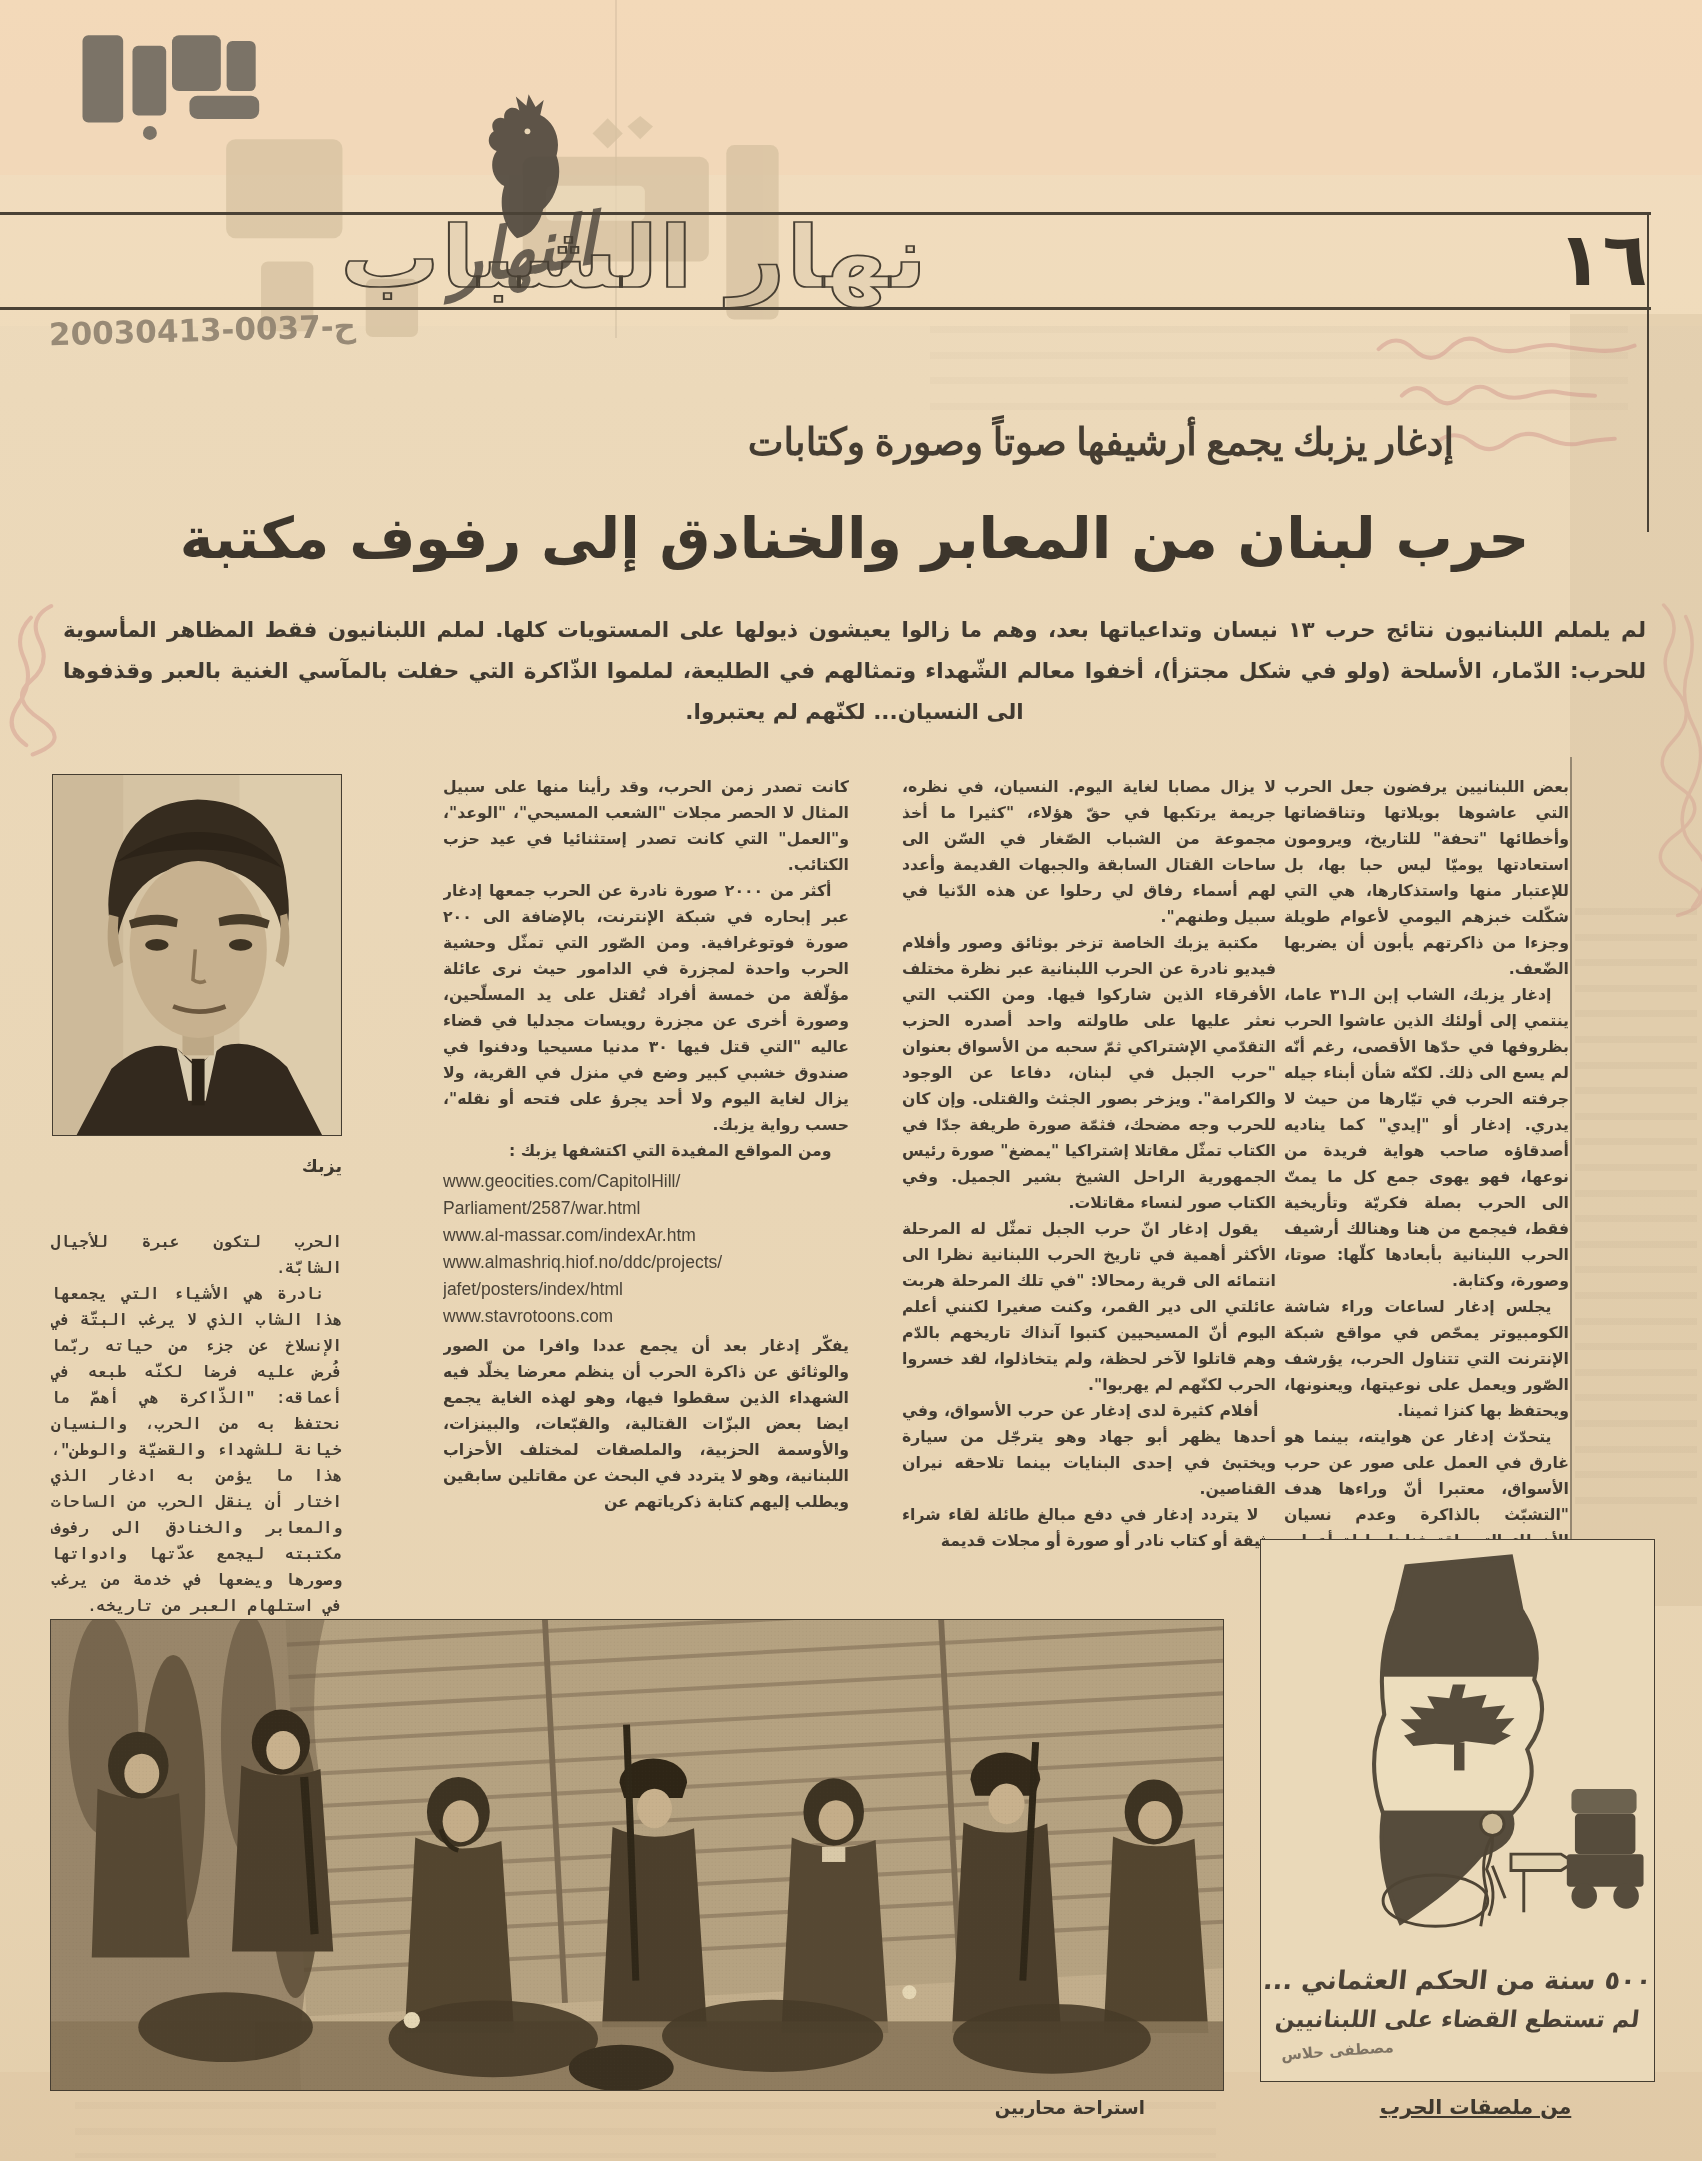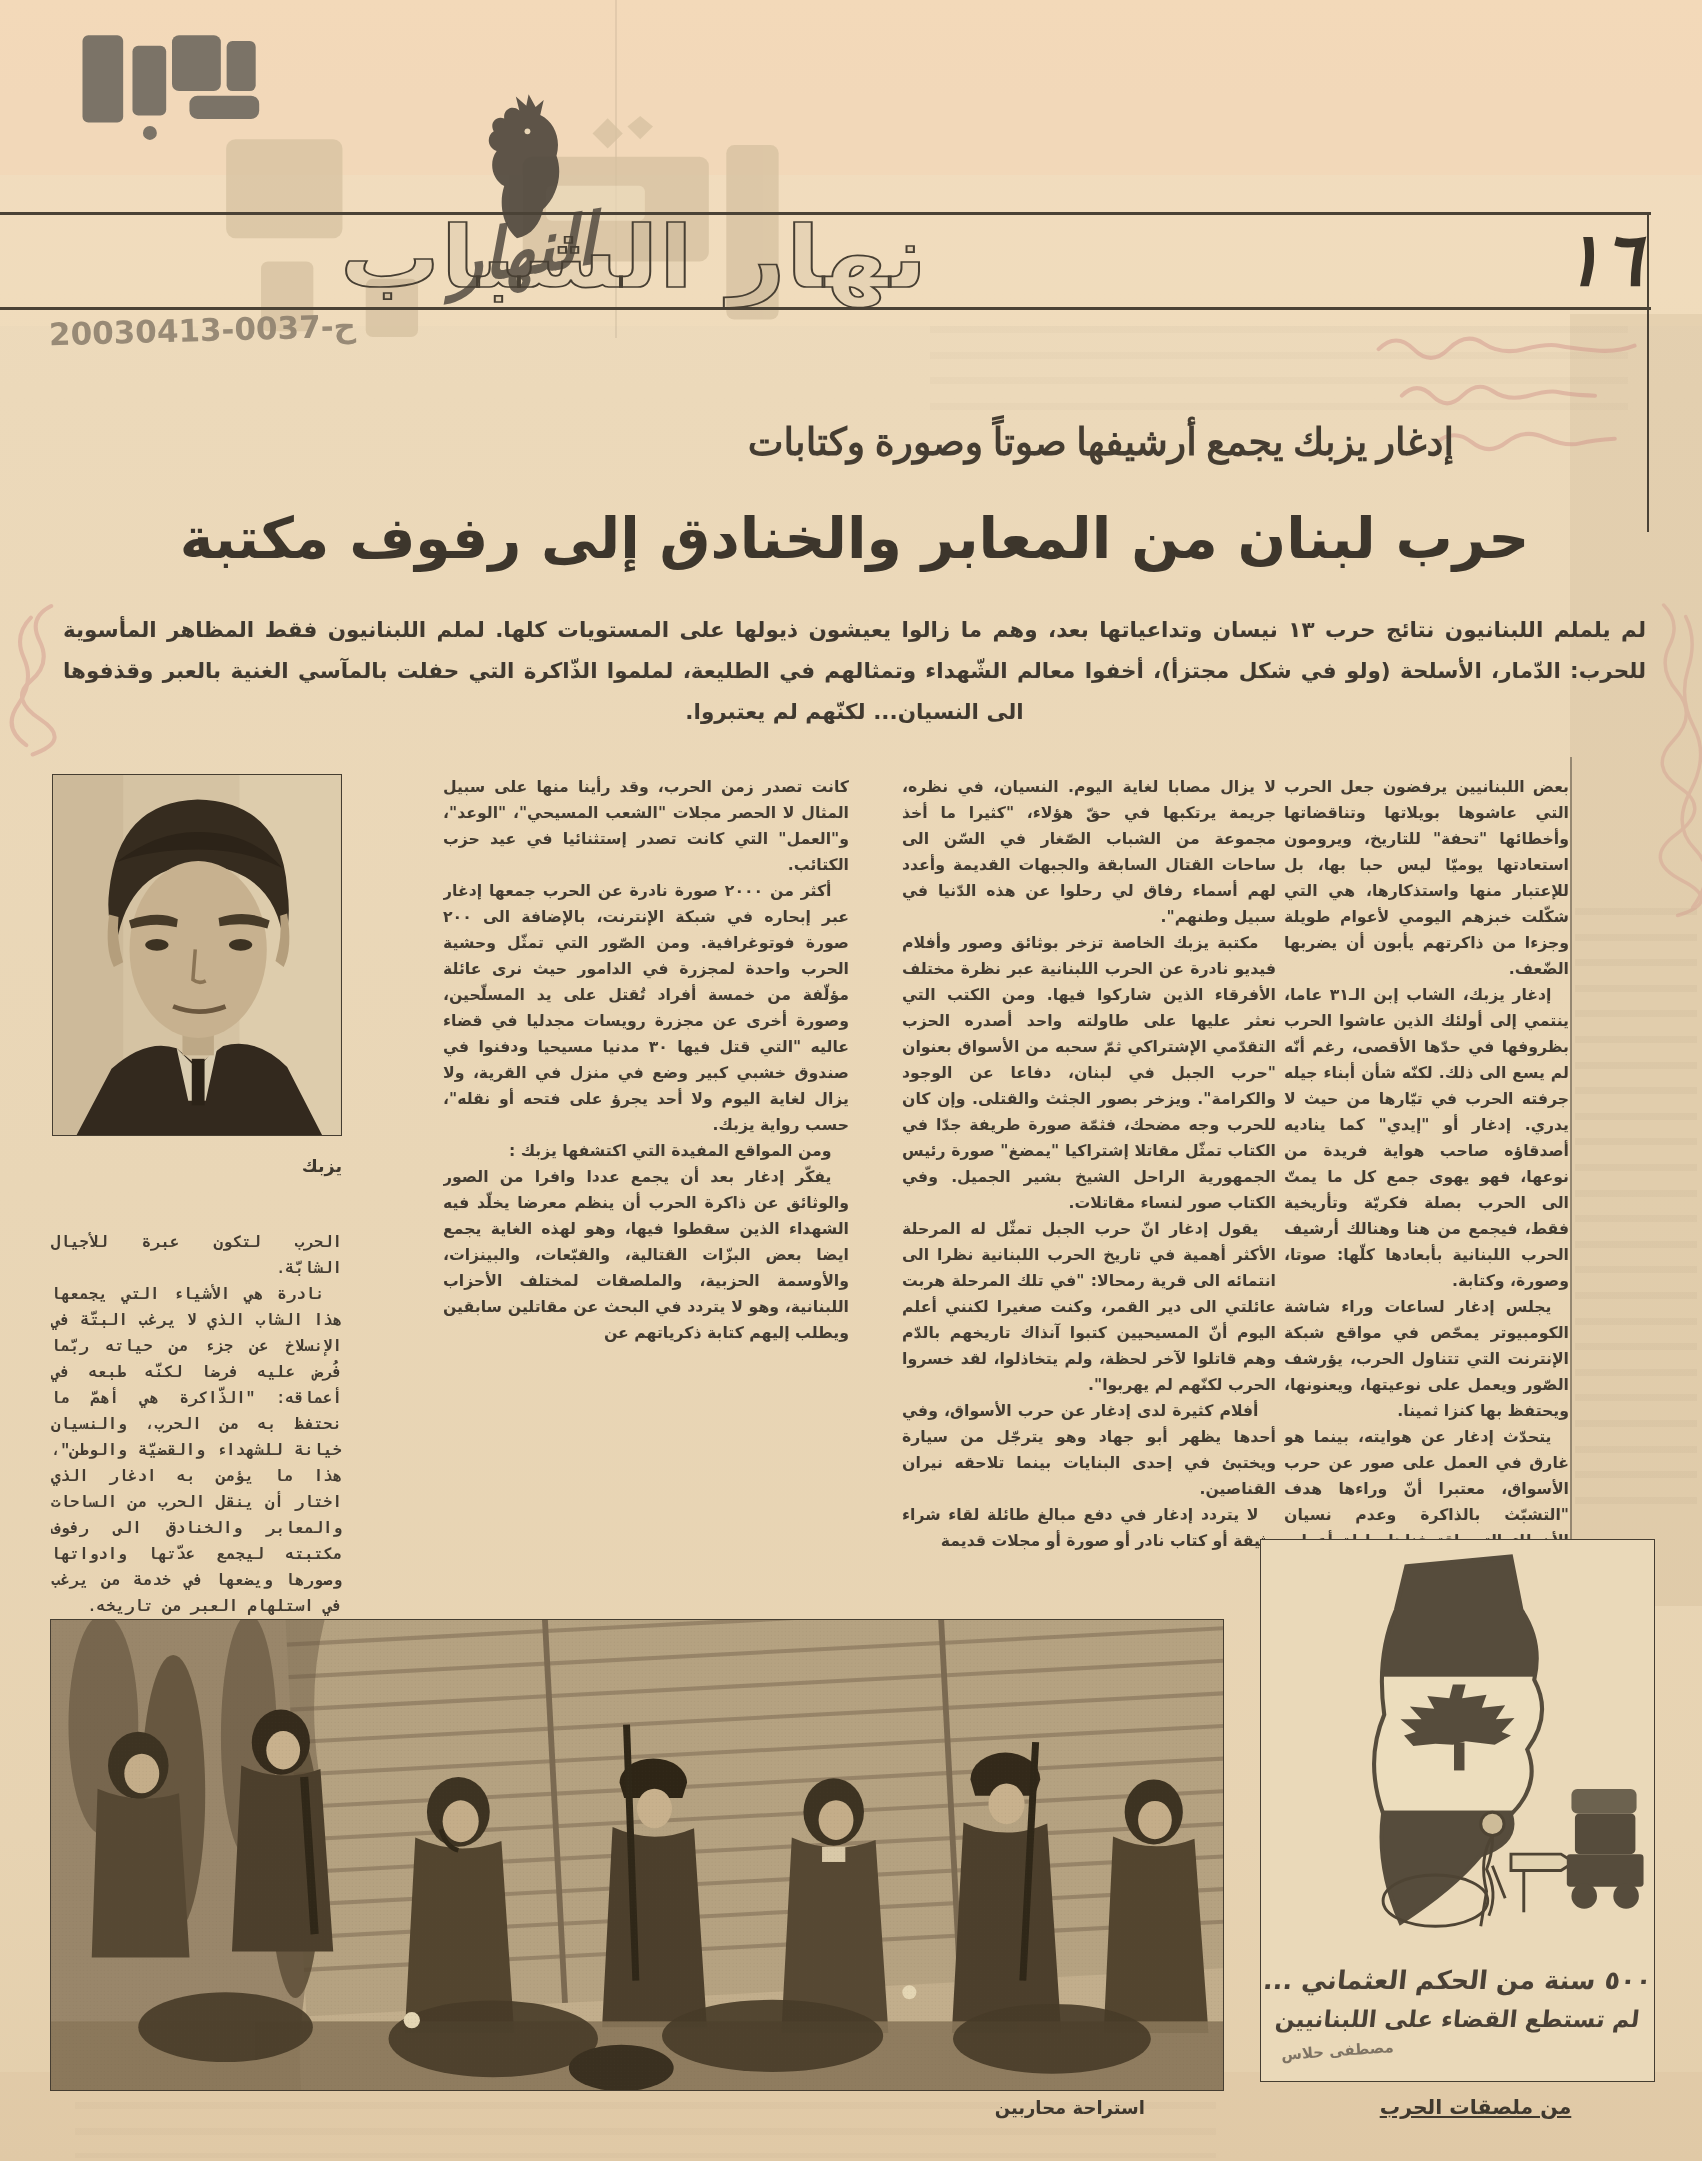--- a/index.html
+++ b/index.html
@@ -25,21 +25,21 @@
   #rule-top{left:0;top:212px;width:1652px;}
   #rule-bottom{left:0;top:307px;width:1652px;}
   #page-edge-line{left:1648px;top:215px;width:2.3px;height:317px;background:#4a4236;}
   #article-right-rule{left:1571px;top:757px;width:1.7px;height:850px;background:rgba(74,66,54,.5);}
   #section-title{
     left:140px;top:214px;width:989px;height:92px;text-align:center;
     font-size:85px;line-height:88px;font-weight:bold;letter-spacing:3.5px;
     color:rgba(60,52,40,.05);-webkit-text-stroke:1.7px #473f33;
     transform:scaleX(1.18);transform-origin:50% 50%;white-space:nowrap;
   }
-  #page-number{left:1531px;top:216px;width:145px;text-align:center;font-size:74px;line-height:87px;font-weight:bold;color:#3b342a;font-style:italic;}
+  #page-number{left:1531px;top:216px;width:145px;text-align:center;font-size:74px;line-height:87px;font-weight:bold;color:#3b342a;}
   #annahar-script{left:384px;top:210px;width:279px;text-align:center;font-size:69px;font-weight:bold;font-style:italic;color:#544c42;opacity:.85;transform:rotate(-9deg) skewX(-6deg);}
   #archive-note{left:50px;top:312px;font-size:31px;letter-spacing:2.9px;color:#8f826f;transform:rotate(-1.6deg);direction:ltr;font-weight:bold;opacity:.9;}
   
   #kicker{left:233px;top:420px;width:1222px;text-align:right;font-size:38px;font-weight:bold;color:#453d32;font-family:Liberation Serif, serif;}
   #main-headline{left:128px;top:505px;width:1455px;text-align:center;font-size:57px;font-weight:bold;color:#3d362c;}
   #lead{left:64px;top:609px;width:1583px;font-size:21.5px;font-weight:bold;line-height:41px;color:#40392f;text-align:justify;text-align-last:center;direction:rtl;}
   
   .col{position:absolute;top:774px;direction:rtl;text-align:justify;font-size:15.7px;font-weight:bold;line-height:26px;color:#443c31;overflow:hidden;}
   .col p{margin:0;}
   .col p + p{text-indent:17.5px;}
@@ -158,20 +158,28 @@
     <p>مكتبة يزبك الخاصة تزخر بوثائق وصور وأفلام فيديو نادرة عن الحرب اللبنانية عبر نظرة مختلف الأفرقاء الذين شاركوا فيها. ومن الكتب التي نعثر عليها على طاولته واحد أصدره الحزب التقدّمي الإشتراكي ثمّ سحبه من الأسواق بعنوان "حرب الجبل في لبنان، دفاعا عن الوجود والكرامة". ويزخر بصور الجثث والقتلى. وإن كان للحرب وجه مضحك، فثمّة صورة طريفة جدّا في الكتاب تمثّل مقاتلا إشتراكيا "يمضغ" صورة رئيس الجمهورية الراحل الشيخ بشير الجميل. وفي الكتاب صور لنساء مقاتلات.</p>
     <p>يقول إدغار انّ حرب الجبل تمثّل له المرحلة الأكثر أهمية في تاريخ الحرب اللبنانية نظرا الى انتمائه الى قرية رمحالا: "في تلك المرحلة هربت عائلتي الى دير القمر، وكنت صغيرا لكنني أعلم اليوم أنّ المسيحيين كتبوا آنذاك تاريخهم بالدّم وهم قاتلوا لآخر لحظة، ولم يتخاذلوا، لقد خسروا الحرب لكنّهم لم يهربوا".</p>
     <p>أفلام كثيرة لدى إدغار عن حرب الأسواق، وفي أحدها يظهر أبو جهاد وهو يترجّل من سيارة ويختبئ في إحدى البنايات بينما تلاحقه نيران القناصين.</p>
     <p>لا يتردد إدغار في دفع مبالغ طائلة لقاء شراء وثيقة أو كتاب نادر أو صورة أو مجلات قديمة</p>
   </div>
 
   <div class="col" id="col-midleft">
     <p>كانت تصدر زمن الحرب، وقد رأينا منها على سبيل المثال لا الحصر مجلات "الشعب المسيحي"، "الوعد"، و"العمل" التي كانت تصدر إستثنائيا في عيد حزب الكتائب.</p>
     <p>أكثر من ٢٠٠٠ صورة نادرة عن الحرب جمعها إدغار عبر إبحاره في شبكة الإنترنت، بالإضافة الى ٢٠٠ صورة فوتوغرافية. ومن الصّور التي تمثّل وحشية الحرب واحدة لمجزرة في الدامور حيث نرى عائلة مؤلّفة من خمسة أفراد تُقتل على يد المسلّحين، وصورة أخرى عن مجزرة رويسات مجدليا في قضاء عاليه "التي قتل فيها ٣٠ مدنيا مسيحيا ودفنوا في صندوق خشبي كبير وضع في منزل في القرية، ولا يزال لغاية اليوم ولا أحد يجرؤ على فتحه أو نقله"، حسب رواية يزبك.</p>
     <p>ومن المواقع المفيدة التي اكتشفها يزبك :</p>
+    <div class="urls">
+      <div>www.geocities.com/CapitolHill/</div>
+      <div>Parliament/2587/war.html</div>
+      <div>www.al-massar.com/indexAr.htm</div>
+      <div>www.almashriq.hiof.no/ddc/projects/</div>
+      <div>jafet/posters/index/html</div>
+      <div>www.stavrotoons.com</div>
+    </div>
     <p>يفكّر إدغار بعد أن يجمع عددا وافرا من الصور والوثائق عن ذاكرة الحرب أن ينظم معرضا يخلّد فيه الشهداء الذين سقطوا فيها، وهو لهذه الغاية يجمع ايضا بعض البزّات القتالية، والقبّعات، والبينزات، والأوسمة الحزبية، والملصقات لمختلف الأحزاب اللبنانية، وهو لا يتردد في البحث عن مقاتلين سابقين ويطلب إليهم كتابة ذكرياتهم عن</p>
   </div>
 
   <div class="col" id="col-left">
     <figure id="portrait-figure" style="margin:0;">
       <svg viewBox="0 0 494 619" width="288" height="360">
         <rect width="494" height="619" fill="#d5c3a3"></rect>
         <rect x="320" y="0" width="174" height="619" fill="#ddccac"></rect>
         <rect x="0" y="0" width="120" height="619" fill="#cbb897" opacity=".8"></rect>
         <path d="M40,619 L100,505 Q160,452 212,470 L247,500 L292,466 Q350,450 402,502 L462,619 Z" fill="#33291e"></path>

